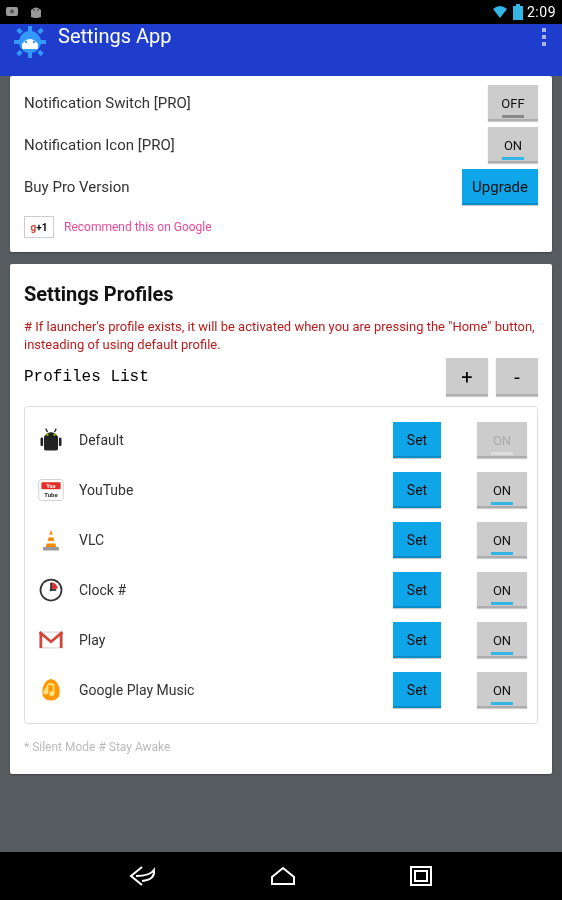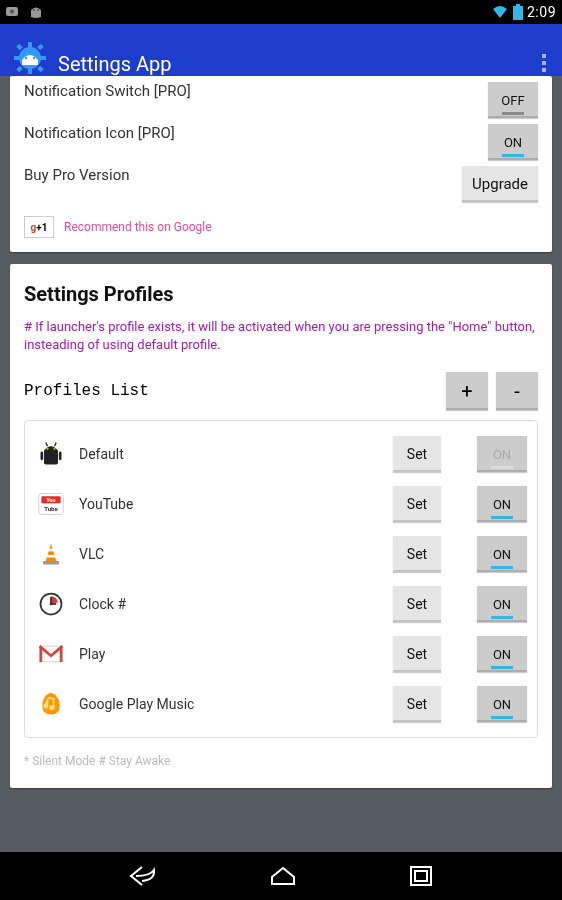--- a/index.html
+++ b/index.html
@@ -5,48 +5,48 @@
 * { margin: 0; padding: 0; box-sizing: border-box; font-family: Roboto, Arial, sans-serif; }
 body { width: 562px; height: 900px; background: #575c60; overflow: hidden; }
 
 
 .status-bar { height: 24px; background: #000; display: flex; justify-content: space-between; align-items: center; padding: 0 6px; color: #fff; font-size: 14px; }
 .status-left { display: flex; gap: 6px; align-items: center; }
 .status-right { display: flex; gap: 4px; align-items: center; color: #33b5e5; }
 .status-right .time { color: #fff; letter-spacing: 0.5px; }
 
 
-.app-bar { height: 52px; background: #1F3DCC; display: flex; align-items: flex-end; padding: 0 12px; color: #fff; }
+.app-bar { height: 52px; background: #1F3DCC; display: flex; align-items: flex-start; padding: 0 12px; color: #fff; }
 .app-bar .gear { width: 36px; height: 36px; margin-right: 10px; display: flex; align-items: center; justify-content: center; }
 .app-bar .title { font-size: 20px; font-weight: 400; flex: 1; }
 .app-bar .menu { display: flex; flex-direction: column; gap: 3px; padding: 4px; }
 .app-bar .menu span { width: 4px; height: 4px; background: #a8b4ee; border-radius: 0; }
 
 
 .content { padding: 0 10px 10px 10px; }
 .card { background: #fff; border-radius: 2px; padding: 10px 14px; margin-bottom: 12px; box-shadow: 0 1px 2px rgba(0,0,0,0.3); }
 
-.row { display: flex; justify-content: space-between; min-height: 42px; }
+.row { display: flex; align-items: center; justify-content: space-between; min-height: 42px; }
 .row .label { font-size: 15px; color: #333; }
-.btn { background: #e5e5e5; border: none; height: 36px; min-width: 48px; padding: 0 10px; font-size: 14px; color: #111; box-shadow: inset 0 -2px 0 rgba(0,0,0,0.15), 0 1px 1px rgba(0,0,0,0.2); cursor: pointer; }
+.btn { background: #0ea5e9; border: none; height: 36px; min-width: 48px; padding: 0 10px; font-size: 14px; color: #111; box-shadow: inset 0 -2px 0 rgba(0,0,0,0.15), 0 1px 1px rgba(0,0,0,0.2); cursor: pointer; }
 .btn.wide { min-width: 74px; font-size: 15px; }
 .toggle { background: #ccc; border: none; height: 36px; width: 50px; font-size: 13px; color: #111; position: relative; box-shadow: inset 0 -2px 0 rgba(0,0,0,0.15), 0 1px 1px rgba(0,0,0,0.2); cursor: pointer; margin-left: 36px; }
 .toggle::after { content: ""; position: absolute; bottom: 3px; left: 50%; transform: translateX(-50%); width: 22px; height: 3px; }
 .toggle.on::after { background: #33b5e5; }
 .toggle.off::after { background: #888; }
 .toggle.disabled { color: #aaa; }
 .toggle.disabled::after { background: #ddd; }
 
 .gplus { display: flex; align-items: center; gap: 10px; margin-top: 8px; margin-bottom: 4px; }
 .gplus-badge { width: 30px; height: 22px; background: #fff; border: 1px solid #ccc; display: flex; align-items: center; justify-content: center; font-size: 10px; font-weight: bold; }
 .gplus-badge .g { color: #d34836; }
 .gplus .txt { font-size: 12px; color: #ec4899; }
 
 .section-title { font-size: 20px; font-weight: bold; margin-bottom: 12px; color: #111; }
-.hint { color: #a21caf; font-size: 13px; line-height: 1.4; margin-bottom: 18px; }
+.hint { color: #b91c1c; font-size: 13px; line-height: 1.4; margin-bottom: 4px; }
 
 .list-header { display: flex; align-items: center; justify-content: space-between; margin-bottom: 10px; }
 .list-header .lh-title { font-size: 16px; font-family: Liberation Mono, monospace; }
 .list-header .btns { display: flex; gap: 8px; }
 .sq-btn { width: 42px; height: 38px; background: #ccc; border: none; font-size: 20px; box-shadow: inset 0 -2px 0 rgba(0,0,0,0.15), 0 1px 1px rgba(0,0,0,0.2); cursor: pointer; }
 
 .profiles { border: 1px solid #ddd; border-radius: 4px; padding: 8px 10px; }
 .profile-row { display: flex; align-items: center; height: 50px; gap: 12px; justify-content: space-between; }
 .profile-row .icon { width: 32px; height: 32px; display: flex; align-items: center; justify-content: center; flex-shrink: 0; }
 .profile-row .name { flex: 1; font-size: 14px; color: #333; }

